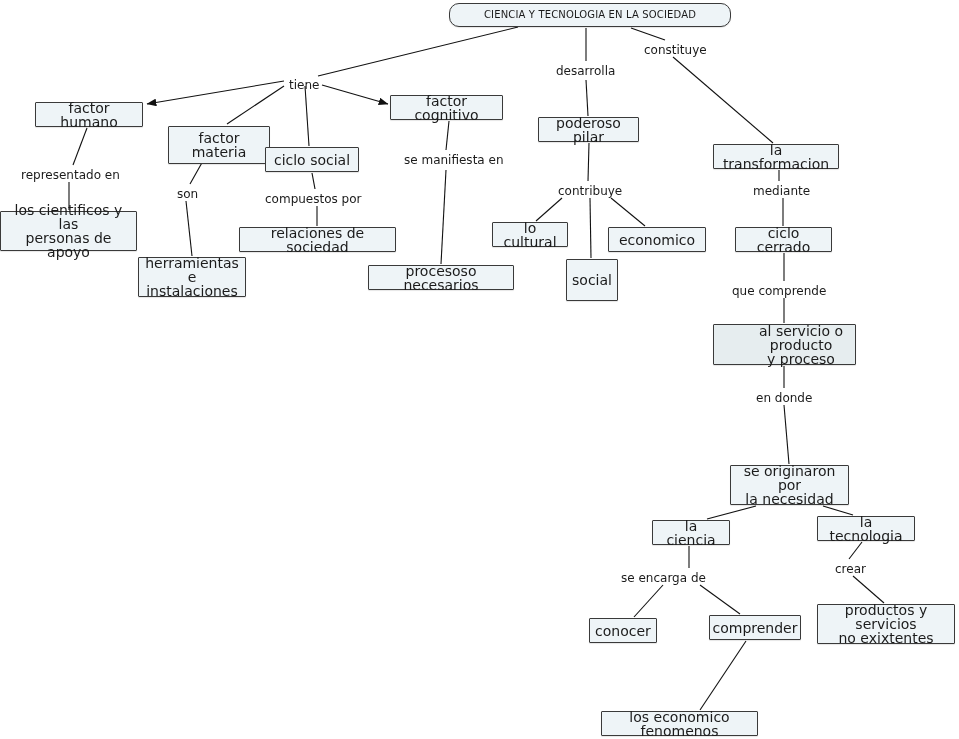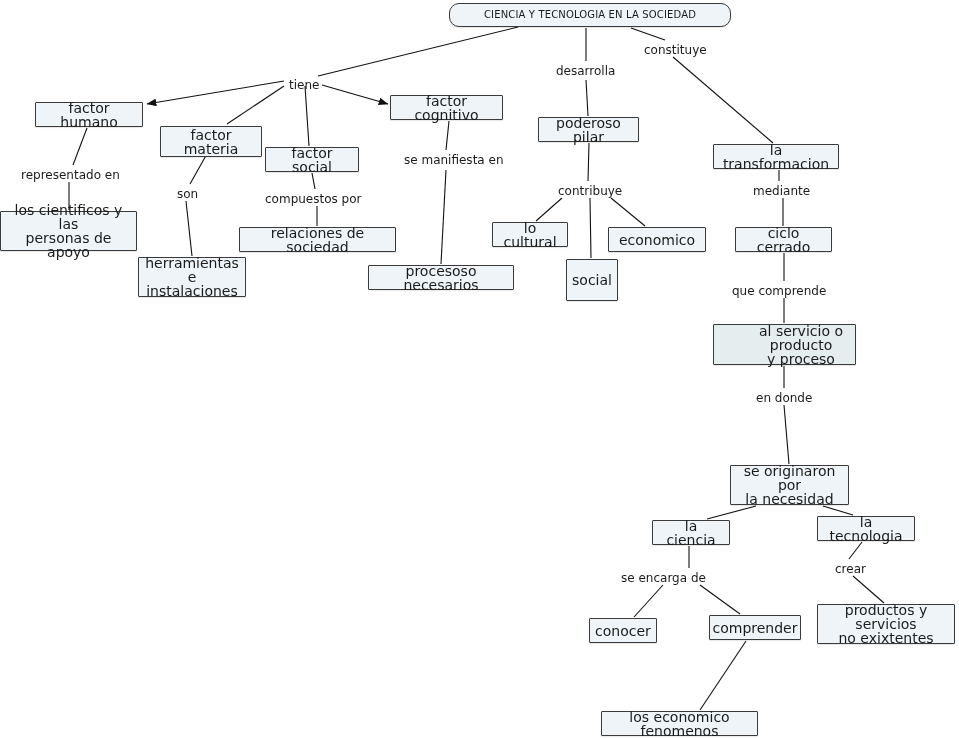--- a/index.html
+++ b/index.html
@@ -107,22 +107,22 @@
         <line x1="663" y1="585" x2="634" y2="617" stroke="#111111" stroke-width="1.1"></line>
         <line x1="700" y1="585" x2="740" y2="614" stroke="#111111" stroke-width="1.1"></line>
         <line x1="746" y1="641" x2="700" y2="710" stroke="#111111" stroke-width="1.1"></line>
         <line x1="862" y1="542" x2="849" y2="559" stroke="#111111" stroke-width="1.1"></line>
         <line x1="853" y1="576" x2="884" y2="603" stroke="#111111" stroke-width="1.1"></line>
       </g>
   </svg>
   <div id="node-layer">
       <div class="node title" style="left: 449px; top: 3px; width: 282px; height: 24px;">CIENCIA Y TECNOLOGIA EN  LA SOCIEDAD</div>
       <div class="node" style="left: 35px; top: 102px; width: 108px; height: 25px;">factor humano</div>
-      <div class="node" style="left: 160px; top: 126px; width: 102px; height: 31px;">factor materia</div>
-      <div class="node" style="left: 265px; top: 147px; width: 94px; height: 25px;">factor social</div>
+      <div class="node" style="left: 168px; top: 126px; width: 102px; height: 38px;">factor materia</div>
+      <div class="node" style="left: 265px; top: 147px; width: 94px; height: 25px;">ciclo social</div>
       <div class="node" style="left: 390px; top: 95px; width: 113px; height: 25px;">factor cognitivo</div>
       <div class="node" style="left: 0px; top: 211px; width: 137px; height: 40px;">los cientificos y las
 personas de apoyo</div>
       <div class="node" style="left: 138px; top: 257px; width: 108px; height: 40px;">herramientas e
 instalaciones</div>
       <div class="node" style="left: 239px; top: 227px; width: 157px; height: 25px;">relaciones de sociedad</div>
       <div class="node" style="left: 368px; top: 265px; width: 146px; height: 25px;">procesoso necesarios</div>
       <div class="node" style="left: 538px; top: 117px; width: 101px; height: 25px;">poderoso pilar</div>
       <div class="node" style="left: 492px; top: 222px; width: 76px; height: 25px;">lo cultural</div>
       <div class="node" style="left: 566px; top: 259px; width: 52px; height: 42px;">social</div>

